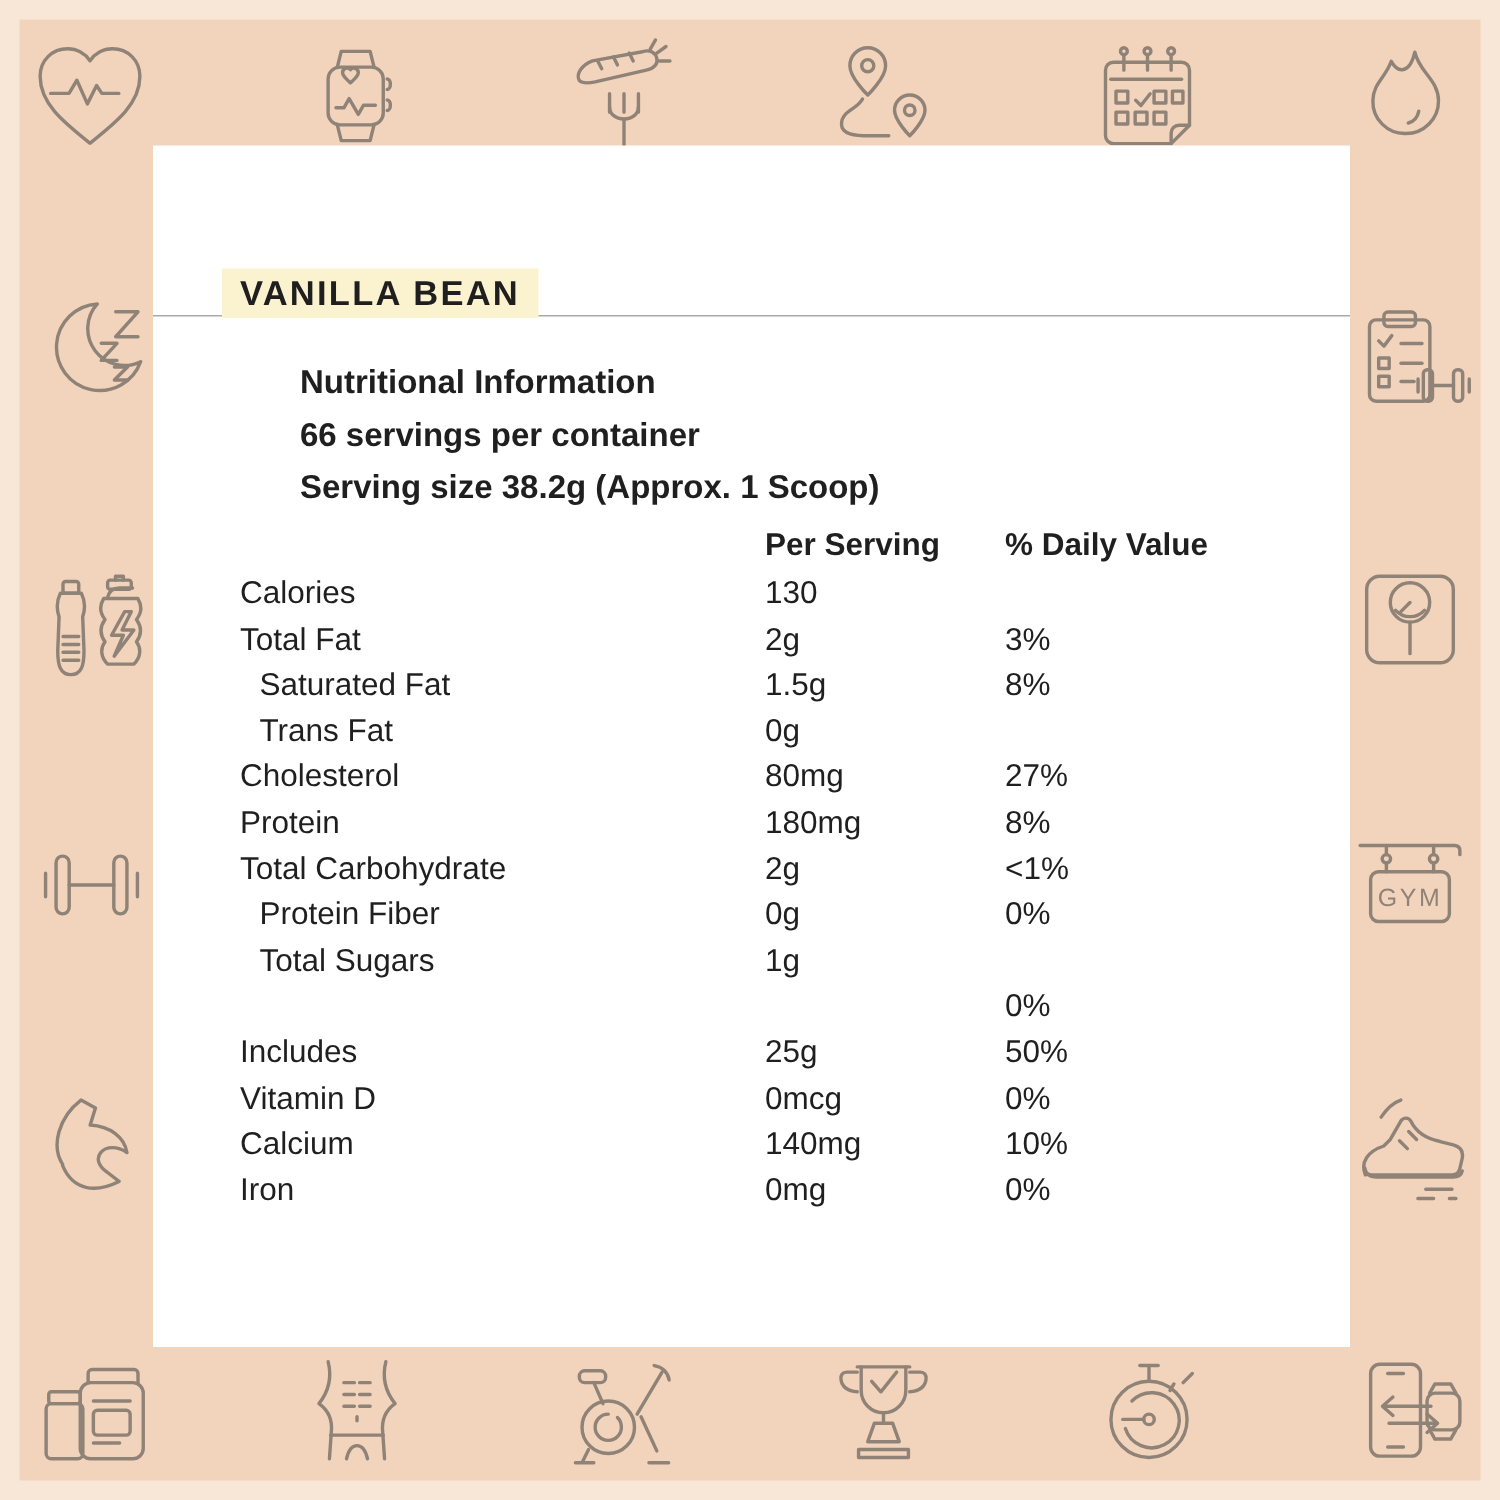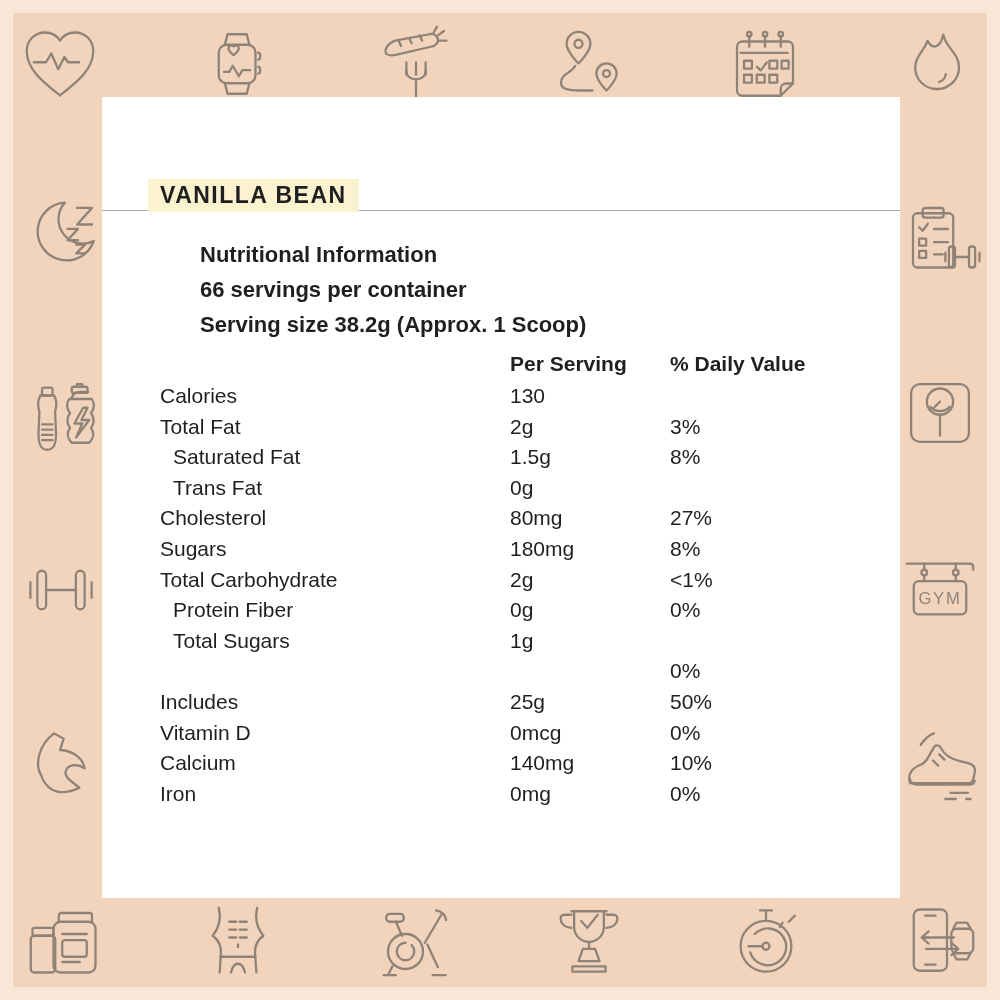--- a/index.html
+++ b/index.html
@@ -264,21 +264,21 @@
           <div class="c-label">Trans Fat</div>
           <div class="c-val">0g</div>
           <div class="c-dv"></div>
         </div>
         <div class="row ind0">
           <div class="c-label">Cholesterol</div>
           <div class="c-val">80mg</div>
           <div class="c-dv">27%</div>
         </div>
         <div class="row ind0">
-          <div class="c-label">Sugars</div>
+          <div class="c-label">Protein</div>
           <div class="c-val">180mg</div>
           <div class="c-dv">8%</div>
         </div>
         <div class="row ind0">
           <div class="c-label">Total Carbohydrate</div>
           <div class="c-val">2g</div>
           <div class="c-dv">&lt;1%</div>
         </div>
         <div class="row ind1">
           <div class="c-label">Protein Fiber</div>

